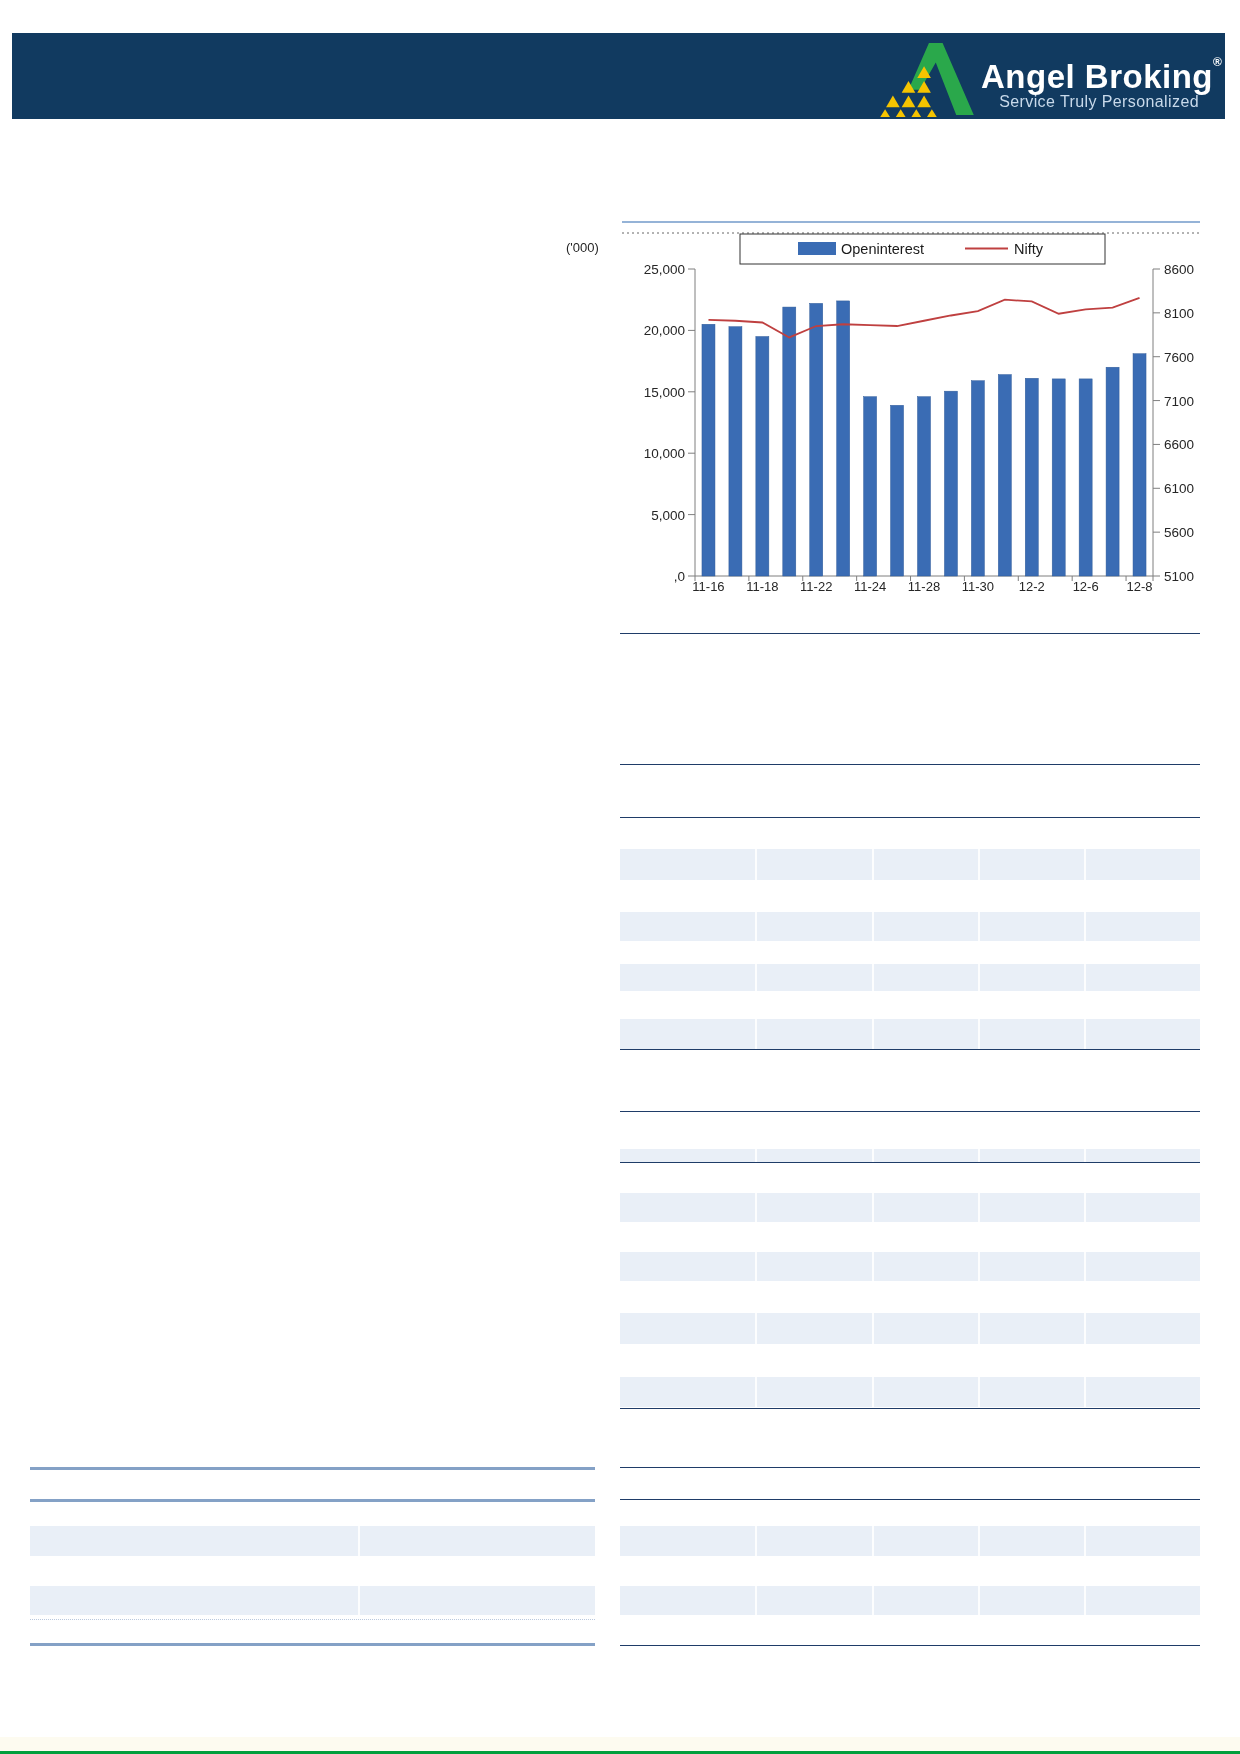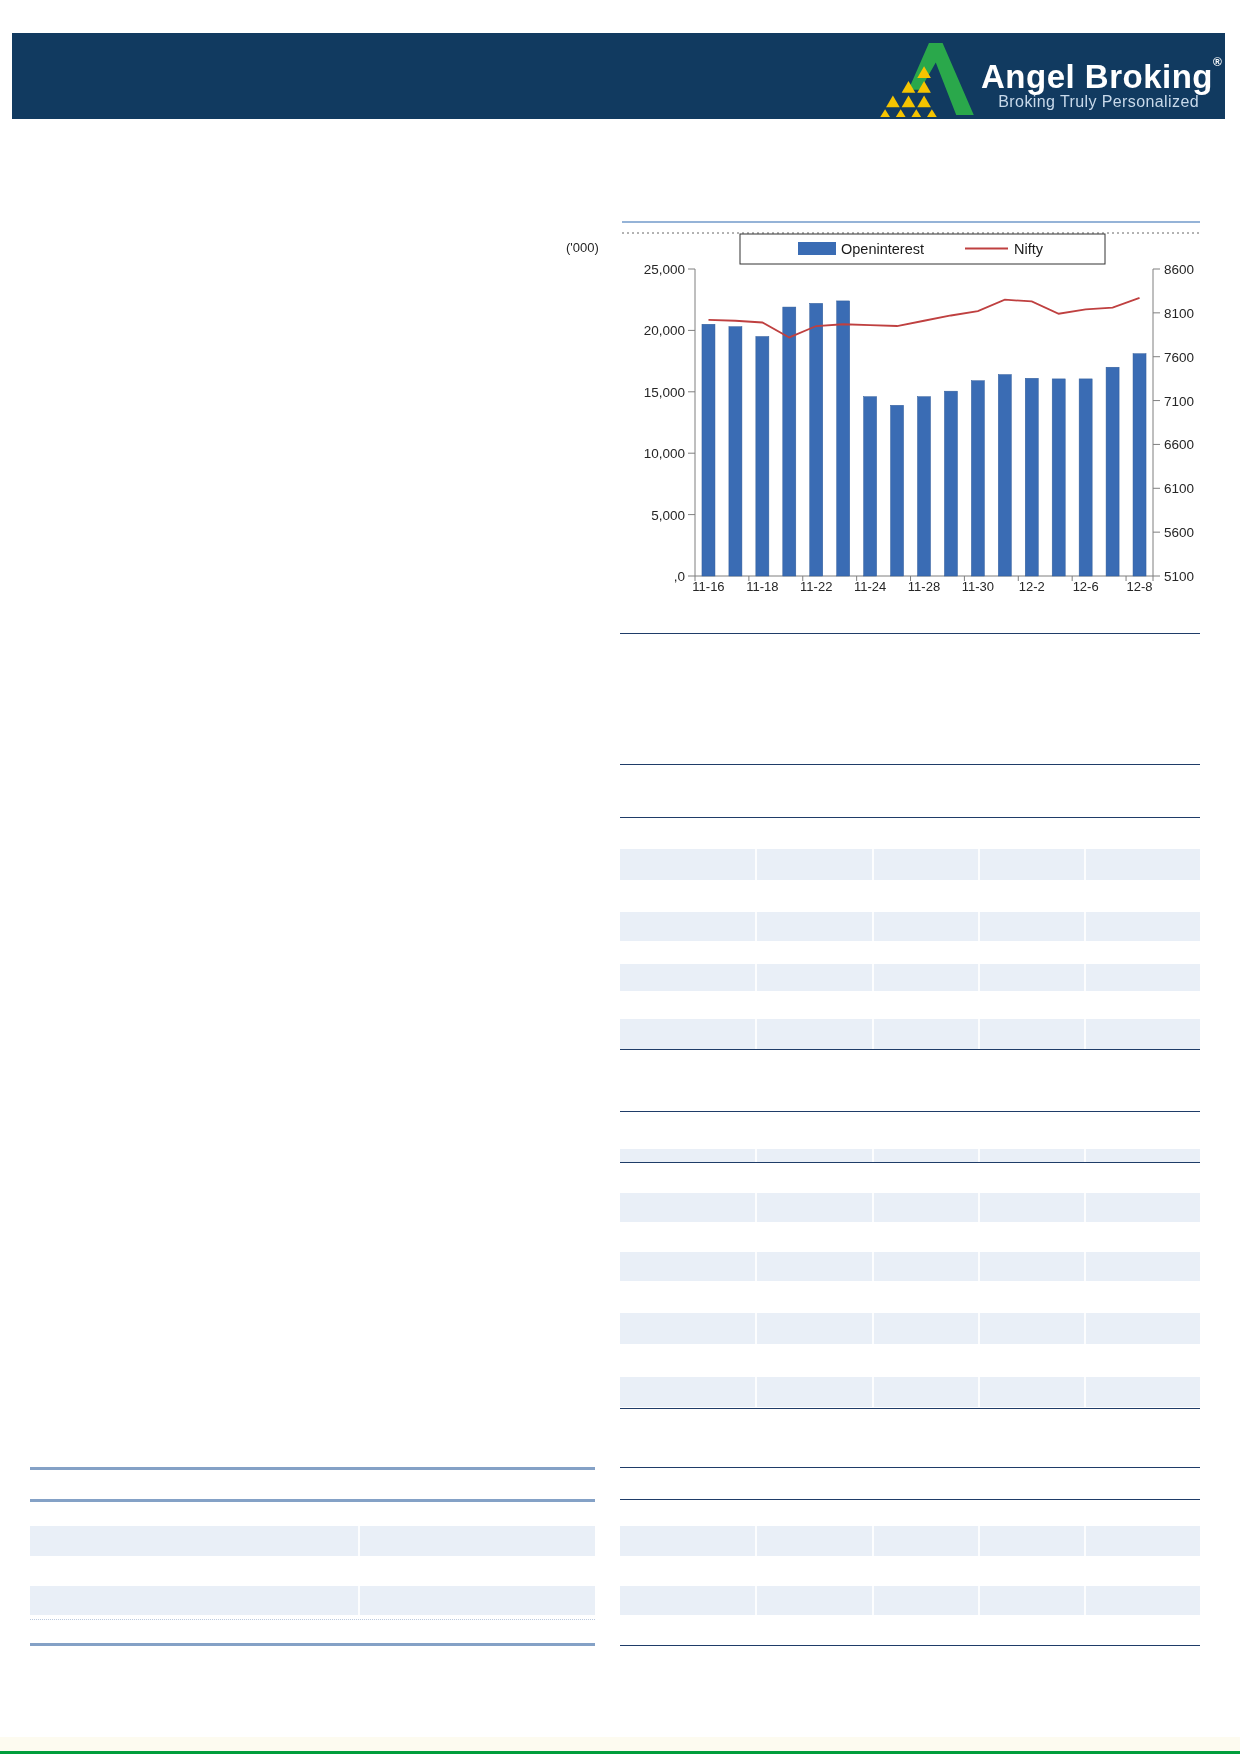--- a/index.html
+++ b/index.html
@@ -43,21 +43,21 @@
           <polygon points="15,56 22,68 8,68"></polygon>
             <polygon points="31,56 38,68 24,68"></polygon>
             <polygon points="47,56 54,68 40,68"></polygon>
           <polygon points="7,70 12,78 2,78"></polygon>
             <polygon points="23,70 28,78 18,78"></polygon>
             <polygon points="39,70 44,78 34,78"></polygon>
             <polygon points="55,70 60,78 50,78"></polygon>
         </g>
       </svg>
       <div class="brand-line"><span>Angel Broking</span><span class="brand-reg">®</span></div>
-      <div class="brand-tagline">Broking Truly Personalized</div>
+      <div class="brand-tagline">Service Truly Personalized</div>
     </div>
   </div>
 
   <svg class="chart-svg" id="chart-svg" width="650" height="420" viewBox="0 0 650 420">
       <line x1="62" y1="8" x2="640" y2="8" stroke="#95b3d7" stroke-width="2"></line>
       <line x1="62" y1="19" x2="640" y2="19" stroke="#666" stroke-width="1" stroke-dasharray="2 3"></line>
       <text x="6" y="38" font-size="13" font-family="&quot;Liberation Sans&quot;,sans-serif" fill="#262626">('000)</text>
       <line x1="135" y1="55" x2="135" y2="362" stroke="#7f7f7f"></line>
       <line x1="593" y1="55" x2="593" y2="362" stroke="#7f7f7f"></line>
       <line x1="135" y1="362" x2="593" y2="362" stroke="#7f7f7f"></line>

